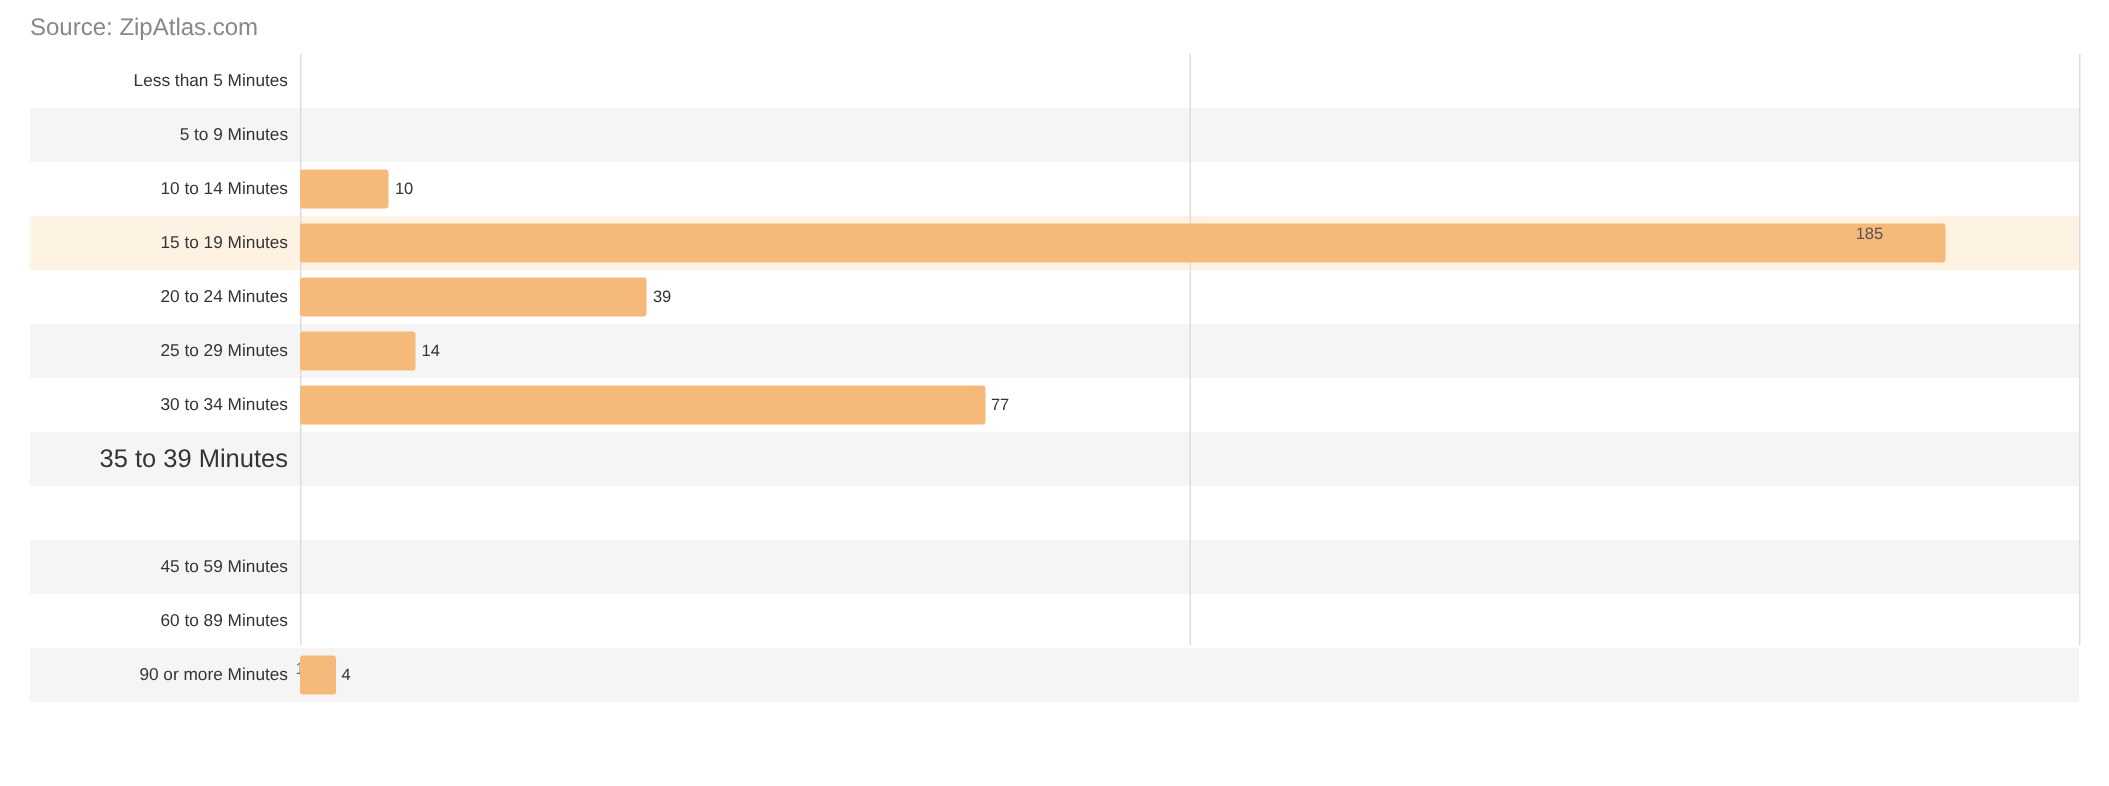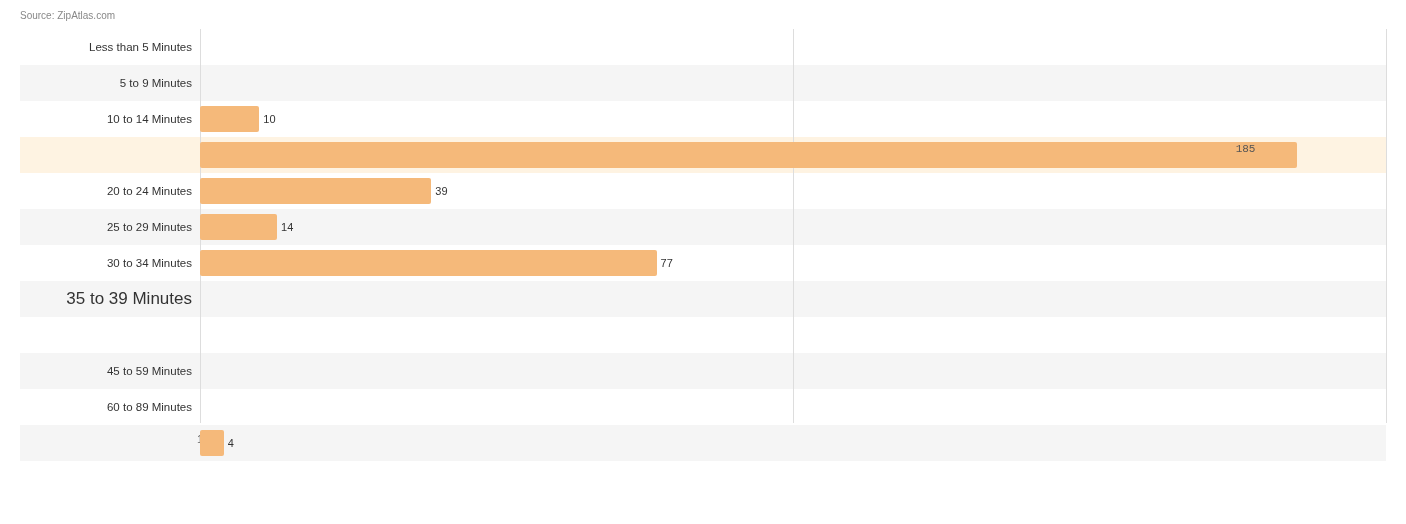--- a/index.html
+++ b/index.html
@@ -23,21 +23,21 @@
       margin-bottom: 8px;
     }
     .chart-title {
       font-size: 15px;
       font-weight: bold;
       color: #222;
       text-transform: uppercase;
       letter-spacing: 0.5px;
     }
     .chart-source {
-      font-size: 10px;
+      font-size: 16px;
       color: #888;
     }
     .chart-body {
       position: relative;
       width: 100%;
       height: calc(100% - 50px);
     }
     .bars-area {
       position: absolute;
       left: 180px;
@@ -115,35 +115,37 @@
         <span class="x-label">100</span>
         <span class="x-label" style="transform:translateX(-100%)">200</span>
       </div>
     <div style="position: absolute; right: calc(100% + 8px); top: 0px; height: 36px; display: flex; align-items: center; justify-content: flex-end; font-size: 11.5px; color: rgb(51, 51, 51); white-space: nowrap; width: 172px;">Less than 5 Minutes</div>
         <div style="position: absolute; left: 0px; top: 5px; height: 26px; width: 0%; background: rgb(245, 185, 122); border-radius: 2px; min-width: 0px;"></div>
         <div style="position: absolute; right: calc(100% + 8px); top: 36px; height: 36px; display: flex; align-items: center; justify-content: flex-end; font-size: 11.5px; color: rgb(51, 51, 51); white-space: nowrap; width: 172px;">5 to 9 Minutes</div>
         <div style="position: absolute; left: 0px; top: 41px; height: 26px; width: 0%; background: rgb(245, 185, 122); border-radius: 2px; min-width: 0px;"></div>
         <div style="position: absolute; right: calc(100% + 8px); top: 72px; height: 36px; display: flex; align-items: center; justify-content: flex-end; font-size: 11.5px; color: rgb(51, 51, 51); white-space: nowrap; width: 172px;">10 to 14 Minutes</div>
         <div style="position: absolute; left: 0px; top: 77px; height: 26px; width: 5%; background: rgb(245, 185, 122); border-radius: 2px; min-width: 2px;"></div>
         <div style="position: absolute; top: 77px; height: 26px; display: flex; align-items: center; font-size: 11px; color: rgb(51, 51, 51); left: calc(5% + 4px);">10</div>
+        <div style="position: absolute; right: calc(100% + 8px); top: 108px; height: 36px; display: flex; align-items: center; justify-content: flex-end; font-size: 11.5px; color: rgb(51, 51, 51); white-space: nowrap; width: 172px;">15 to 19 Minutes</div>
         <div style="position: absolute; left: 0px; top: 113px; height: 26px; width: 92.5%; background: rgb(245, 185, 122); border-radius: 2px; min-width: 2px;"></div>
-        <div style="position: absolute; top: 113px; height: 14px; display: flex; align-items: center; font-size: 11px; color: rgb(85, 85, 85); left: 89.5%; transform: translateX(-100%); padding-right: 6px; font-family: Liberation Mono, monospace;">185</div>
+        <div style="position: absolute; top: 113px; height: 14px; display: flex; align-items: center; font-size: 11px; color: rgb(85, 85, 85); left: 89.5%; transform: translateX(-100%); padding-right: 6px;">185</div>
         <div style="position: absolute; right: calc(100% + 8px); top: 144px; height: 36px; display: flex; align-items: center; justify-content: flex-end; font-size: 11.5px; color: rgb(51, 51, 51); white-space: nowrap; width: 172px;">20 to 24 Minutes</div>
         <div style="position: absolute; left: 0px; top: 149px; height: 26px; width: 19.5%; background: rgb(245, 185, 122); border-radius: 2px; min-width: 2px;"></div>
         <div style="position: absolute; top: 149px; height: 26px; display: flex; align-items: center; font-size: 11px; color: rgb(51, 51, 51); left: calc(19.5% + 4px);">39</div>
         <div style="position: absolute; right: calc(100% + 8px); top: 180px; height: 36px; display: flex; align-items: center; justify-content: flex-end; font-size: 11.5px; color: rgb(51, 51, 51); white-space: nowrap; width: 172px;">25 to 29 Minutes</div>
         <div style="position: absolute; left: 0px; top: 185px; height: 26px; width: 6.5%; background: rgb(245, 185, 122); border-radius: 2px; min-width: 2px;"></div>
         <div style="position: absolute; top: 185px; height: 26px; display: flex; align-items: center; font-size: 11px; color: rgb(51, 51, 51); left: calc(6.5% + 4px);">14</div>
         <div style="position: absolute; right: calc(100% + 8px); top: 216px; height: 36px; display: flex; align-items: center; justify-content: flex-end; font-size: 11.5px; color: rgb(51, 51, 51); white-space: nowrap; width: 172px;">30 to 34 Minutes</div>
         <div style="position: absolute; left: 0px; top: 221px; height: 26px; width: 38.5%; background: rgb(245, 185, 122); border-radius: 2px; min-width: 2px;"></div>
         <div style="position: absolute; top: 221px; height: 26px; display: flex; align-items: center; font-size: 11px; color: rgb(51, 51, 51); left: calc(38.5% + 4px);">77</div>
         <div style="position: absolute; right: calc(100% + 8px); top: 252px; height: 36px; display: flex; align-items: center; justify-content: flex-end; font-size: 17px; color: rgb(51, 51, 51); white-space: nowrap; width: 172px;">35 to 39 Minutes</div>
         <div style="position: absolute; left: 0px; top: 257px; height: 26px; width: 0%; background: rgb(245, 185, 122); border-radius: 2px; min-width: 0px;"></div>
         <div style="position: absolute; left: 0px; top: 293px; height: 26px; width: 0%; background: rgb(245, 185, 122); border-radius: 2px; min-width: 0px;"></div>
         <div style="position: absolute; right: calc(100% + 8px); top: 324px; height: 36px; display: flex; align-items: center; justify-content: flex-end; font-size: 11.5px; color: rgb(51, 51, 51); white-space: nowrap; width: 172px;">45 to 59 Minutes</div>
         <div style="position: absolute; left: 0px; top: 329px; height: 26px; width: 0%; background: rgb(245, 185, 122); border-radius: 2px; min-width: 0px;"></div>
         <div style="position: absolute; right: calc(100% + 8px); top: 360px; height: 36px; display: flex; align-items: center; justify-content: flex-end; font-size: 11.5px; color: rgb(51, 51, 51); white-space: nowrap; width: 172px;">60 to 89 Minutes</div>
         <div style="position: absolute; left: 0px; top: 365px; height: 26px; width: 0%; background: rgb(245, 185, 122); border-radius: 2px; min-width: 0px;"></div>
+        <div style="position: absolute; right: calc(100% + 8px); top: 396px; height: 36px; display: flex; align-items: center; justify-content: flex-end; font-size: 11.5px; color: rgb(51, 51, 51); white-space: nowrap; width: 172px;">90 or more Minutes</div>
         <div style="position: absolute; left: 0px; top: 401px; height: 26px; width: 2%; background: rgb(245, 185, 122); border-radius: 2px; min-width: 2px;"></div>
         <div style="position: absolute; top: 401px; height: 26px; display: flex; align-items: center; font-size: 11px; color: rgb(51, 51, 51); left: calc(2% + 4px);">4</div>
       </div>
   </div>
 </div>
 
 </body></html>

